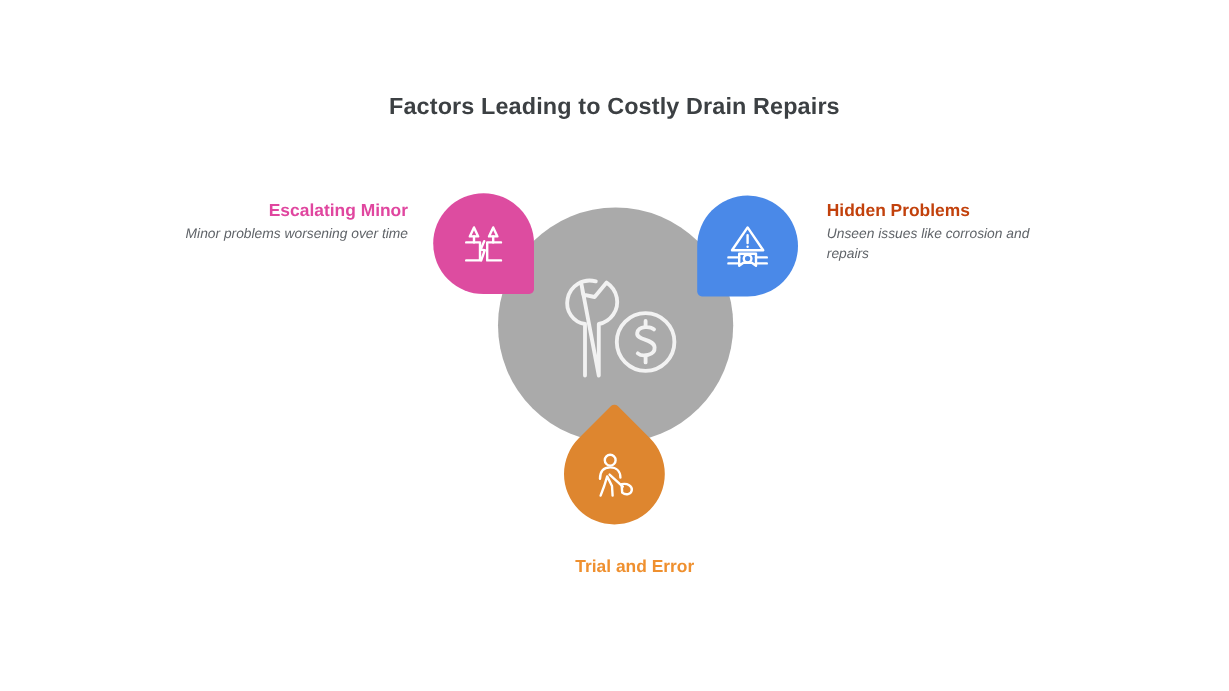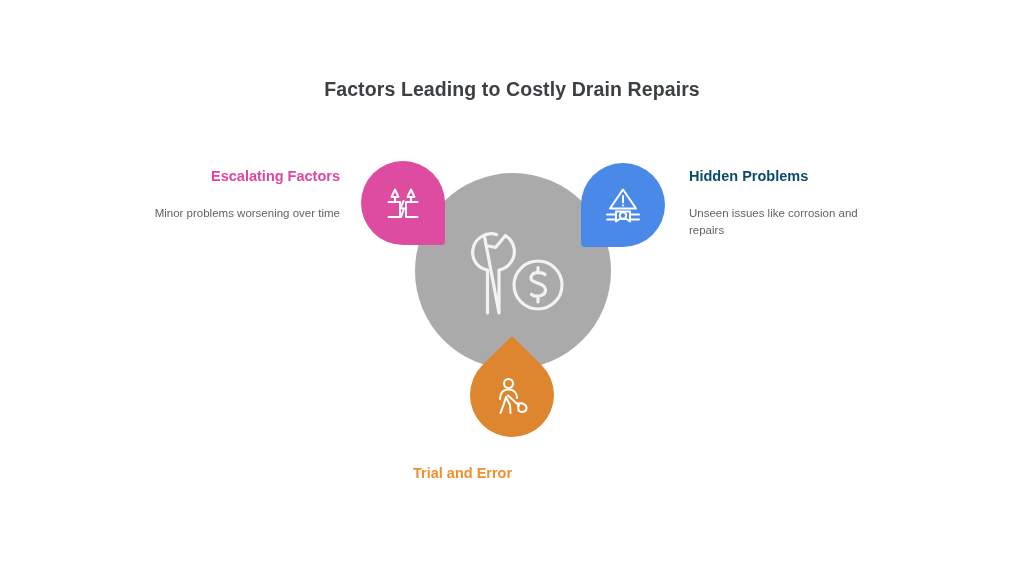--- a/index.html
+++ b/index.html
@@ -84,44 +84,45 @@
   
   .label-heading {
     font-size: 14.5px;
     font-weight: bold;
     line-height: 1.2;
   }
   .label-desc {
     font-size: 11.5px;
     color: #5f6368;
     line-height: 1.45;
-    margin-top: 20px;
+    margin-top: 2px;
+    font-style: italic;
   }
   .block-left {
     position: absolute;
     left: 148px;
     top: 168px;
     width: 192px;
     text-align: right;
   }
   .block-left .label-heading { color: #e0469f; }
   .block-right {
     position: absolute;
     left: 689px;
     top: 168px;
     width: 200px;
     text-align: left;
   }
-  .block-right .label-heading { color: #0c4a6e; }
+  .block-right .label-heading { color: #c2410c; }
   .block-bottom {
     position: absolute;
-    left: 413px;
+    left: 429px;
     top: 465px;
     width: 200px;
-    text-align: left;
+    text-align: center;
   }
   .block-bottom .label-heading { color: #ef902f; }
 </style>
 </head>
 <body>
 
 <div id="stage">
 
   <div id="page-title">Factors Leading to Costly Drain Repairs</div>
 
@@ -181,21 +182,21 @@
 
       <path d="M17 22 L14.5 30 L11.5 38 M17 22 L21 30 L21.5 38"></path>
 
       <path d="M19 20.5 L30 30.5"></path>
 
       <path d="M29 28.5 C34 27.5 38 30 37.5 33.5 C37 37 32.5 38 29.5 35.5 Z"></path>
     </svg>
   </div>
 
   <div class="block-left">
-    <div class="label-heading">Escalating Factors</div>
+    <div class="label-heading">Escalating Minor</div>
     <div class="label-desc">Minor problems worsening over time</div>
   </div>
 
   <div class="block-right">
     <div class="label-heading">Hidden Problems</div>
     <div class="label-desc">Unseen issues like corrosion and repairs</div>
   </div>
 
   <div class="block-bottom">
     <div class="label-heading">Trial and Error</div>

